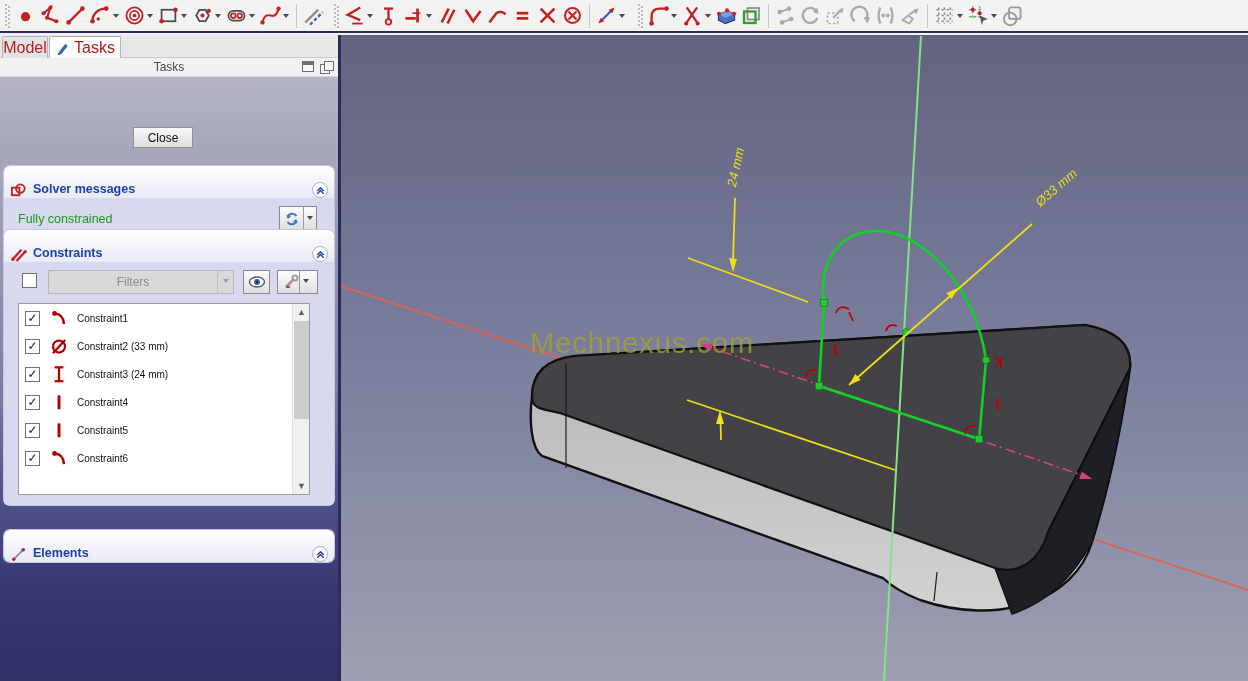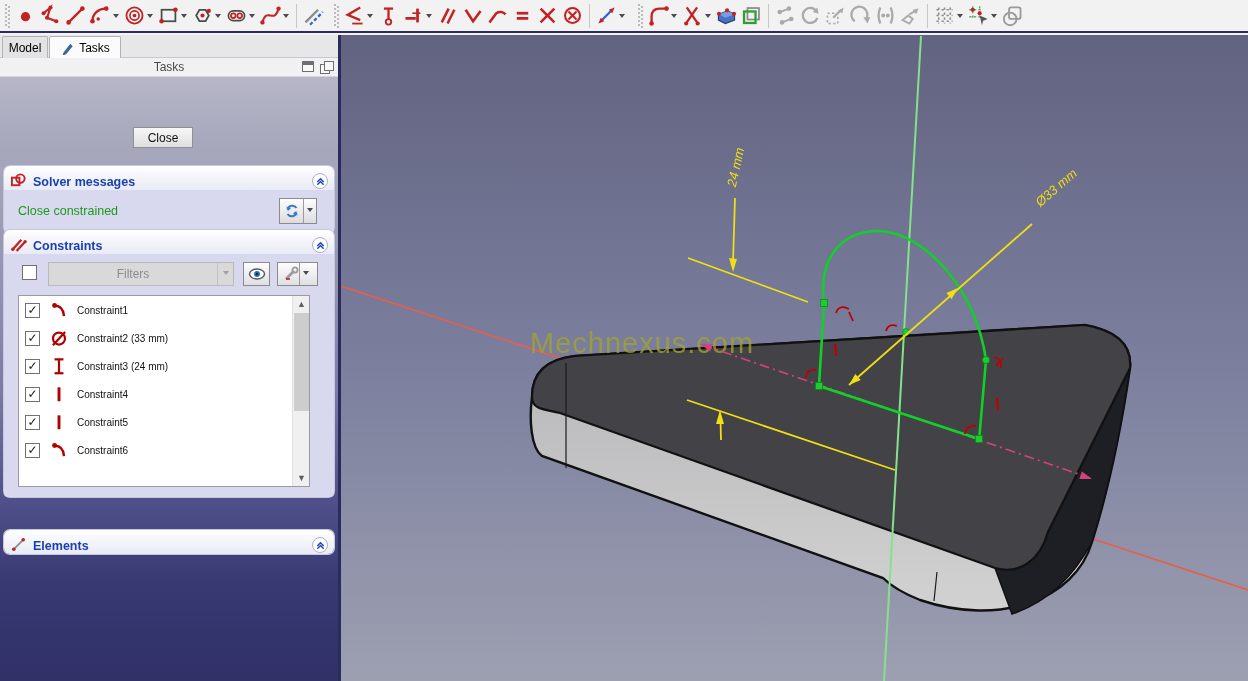--- a/index.html
+++ b/index.html
@@ -17,21 +17,21 @@
   .sep{width:1px;height:24px;background:#c6c6cc;margin:0 4px;}
   .tbtn{display:flex;align-items:center;height:28px;padding:0 1px;border-radius:3px;}
   .tbtn svg{width:23px;height:23px;}
   .dd{width:0;height:0;border:3px solid transparent;border-top:4px solid #4a4a52;margin:4px 2px 0 1px;}
 
   
   #leftpanel{position:absolute;left:0;top:35px;width:341px;height:646px;
              border-right:3px solid #2b2b5e;background:#ececee;}
   #tabrow{position:absolute;left:0;top:0;width:100%;height:23px;background:#e7e7e9;border-bottom:1px solid #c9c9cd;}
   .tab{position:absolute;top:1px;height:22px;display:flex;align-items:center;justify-content:center;
-       border:1px solid #b2b2b6;border-bottom:none;border-radius:2px 2px 0 0;font-size:12px;color:#000000;}
+       border:1px solid #b2b2b6;border-bottom:none;border-radius:2px 2px 0 0;font-size:16px;color:#b91c1c;}
   #tab-model{left:2px;width:46px;background:#e3e3e5;}
   #tab-tasks{left:49px;width:72px;background:#fbfbfc;height:23px;font-weight:400;}
   .pencil{width:15px;height:15px;margin-right:4px;}
   #titlebar{position:absolute;left:0;top:23px;width:100%;height:19px;background:#f1f1f3;
             border-bottom:1px solid #d6d6da;display:flex;align-items:center;justify-content:center;color:#4a4a4a;}
   .titleicons{position:absolute;right:6px;top:3px;display:flex;gap:6px;}
   .wicon{width:12px;height:11px;border:1px solid #6e6e74;position:relative;background:#f8f8f8;}
   .wicon.bar::after{content:"";position:absolute;left:0;top:0;width:100%;height:3px;background:#6e6e74;}
   .wicon.float{border:none;background:none;}
   .wicon.float::before{content:"";position:absolute;left:0;top:3px;width:8px;height:8px;border:1px solid #6e6e74;background:#f8f8f8;}
@@ -40,21 +40,21 @@
   #panelbody{position:absolute;left:0;top:42px;width:338px;height:604px;
      background:linear-gradient(180deg,#b6b6c8 0%,#a9a9bd 10%,#9595b2 32%,#7b7ba4 52%,#50508a 70%,#383873 84%,#313168 100%);}
 
   #close-btn{position:absolute;left:133px;top:50px;width:60px;height:21px;
              background:linear-gradient(180deg,#f7f7f7,#dedee0);border:1px solid #8f8f96;
              font-size:12px;color:#111;display:flex;align-items:center;justify-content:center;}
 
   .section{position:absolute;left:4px;width:330px;border-radius:6px;
            box-shadow:0 0 0 1px #c6c9dd;}
   .sec-head{height:24px;border-radius:6px 6px 0 0;background:linear-gradient(180deg,#ffffff,#e8eaf6);
-            display:flex;align-items:flex-end;padding:1px 6px;}
+            display:flex;align-items:flex-start;padding:16px 6px;}
   .sec-head .shicon{width:17px;height:17px;margin-right:6px;}
   .sec-title{color:#1a3fae;font-weight:bold;font-size:12.5px;flex:1;}
   .chev{width:16px;height:16px;border-radius:50%;border:1px solid #aab0d0;background:#fff;
         display:flex;align-items:center;justify-content:center;}
   .sec-body{background:#d8d8ee;border-radius:0 0 4px 4px;position:relative;}
   .collapsed .sec-head{border-radius:6px;}
 
   #sec-solver{top:89px;}
   #sec-solver .sec-body{height:43px;}
   #solver-status{position:absolute;left:14px;top:14px;color:#1d9a1d;font-size:12.5px;}
@@ -403,21 +403,21 @@
             </svg>
           <span class="sec-title">Solver messages</span>
           <span class="chev">
               <svg width="11" height="11" viewBox="0 0 12 12">
                 <polyline points="2.5,6.5 6,3 9.5,6.5" fill="none" stroke="#2244bb" stroke-width="1.6"></polyline>
                 <polyline points="2.5,9.5 6,6 9.5,9.5" fill="none" stroke="#2244bb" stroke-width="1.6"></polyline>
               </svg>
             </span>
         </div>
         <div class="sec-body">
-          <span id="solver-status">Close constrained</span>
+          <span id="solver-status">Fully constrained</span>
           <div id="refresh-btn">
             <span class="ricon">
                 <svg width="16" height="16" viewBox="0 0 16 16">
                   <path d="M12.5,5 A5,5 0 0 0 3.5,6.5" fill="none" stroke="#3a7abf" stroke-width="2"></path>
                   <polygon points="2.5,3.5 3.8,8 7,5.5" fill="#3a7abf"></polygon>
                   <path d="M3.5,11 A5,5 0 0 0 12.5,9.5" fill="none" stroke="#3a7abf" stroke-width="2"></path>
                   <polygon points="13.5,12.5 12.2,8 9,10.5" fill="#3a7abf"></polygon>
                 </svg>
               </span>
             <span class="rdd">

